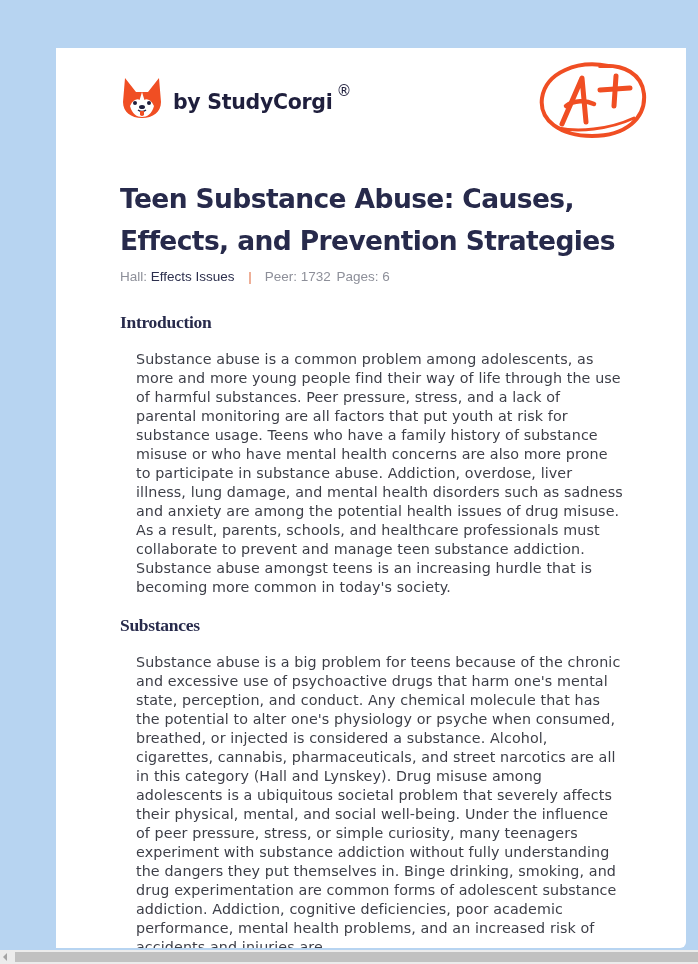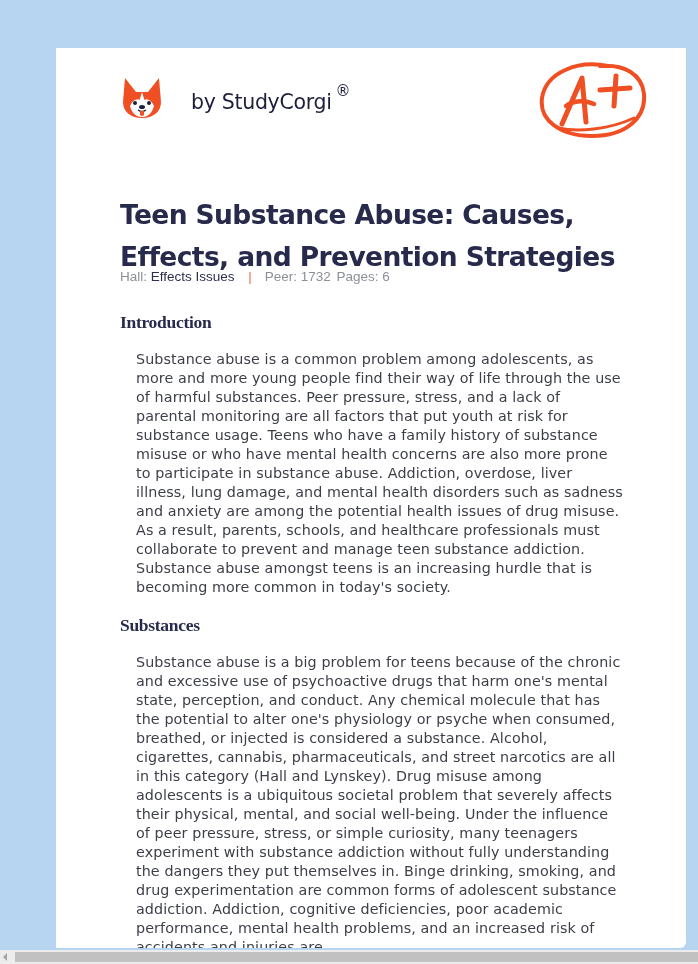--- a/index.html
+++ b/index.html
@@ -15,33 +15,33 @@
       background: #ffffff;
       border-bottom-right-radius: 6px;
       overflow: hidden;
     }
     .logo {
       position: absolute; left: 66px; top: 28px;
       display: flex; align-items: center;
     }
     .logo svg { display: block; }
     .logo-text {
-      margin-left: 29px; margin-top: 8px;
+      margin-left: 11px; margin-top: 8px;
       font-family: "DejaVu Sans", sans-serif;
-      font-weight: normal; font-size: 20.5px; color: #1f1f3d;
+      font-weight: bold; font-size: 20.5px; color: #1f1f3d;
       letter-spacing: -0.3px;
     }
     .logo-reg {
       font-family: "DejaVu Sans", sans-serif;
       font-size: 15px; color: #1f1f3d;
       margin-left: 4px; margin-top: -14px;
     }
     .grade { position: absolute; left: 482px; top: 10px; }
     .title {
-      position: absolute; left: 64px; top: 146px; width: 540px;
+      position: absolute; left: 64px; top: 130px; width: 540px;
       margin: 0;
       font-family: "DejaVu Sans", sans-serif; font-weight: bold;
       font-size: 26.5px; line-height: 42px; color: #272a4b;
       letter-spacing: -0.6px;
     }
     .meta {
       position: absolute; left: 64px; top: 221px;
       font-family: "Liberation Sans", sans-serif;
       font-size: 13.5px; color: #8d8f99;
       white-space: nowrap;

